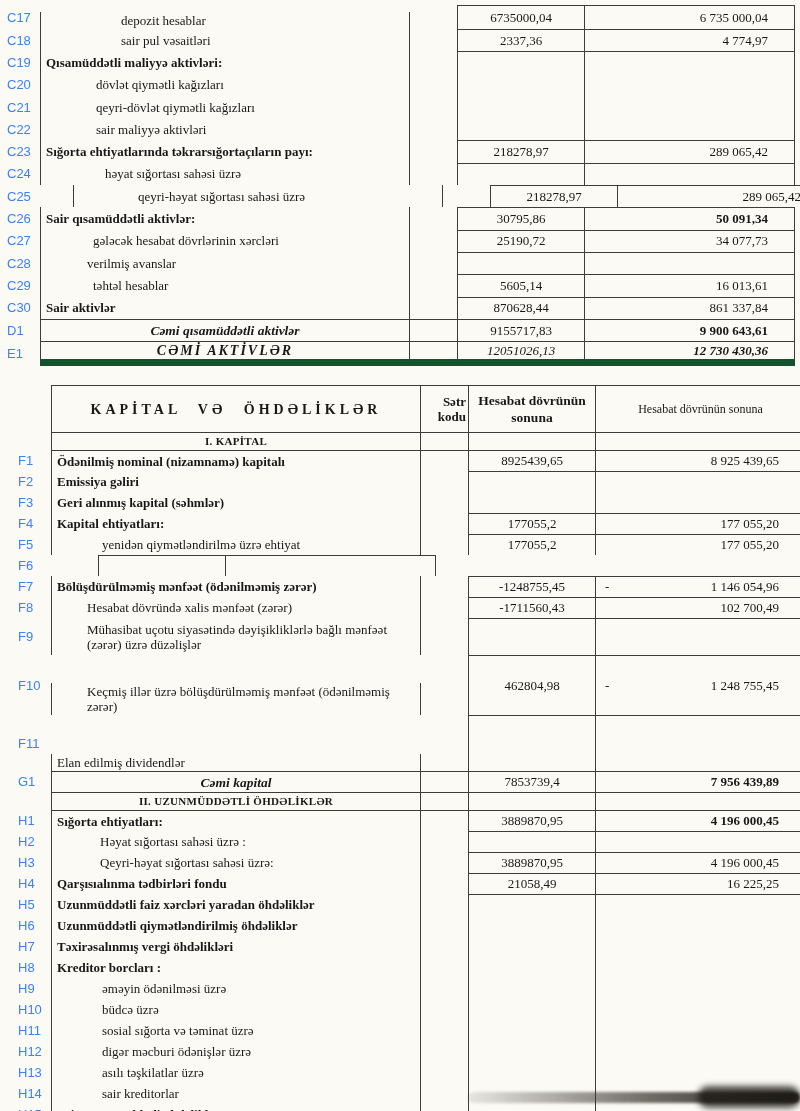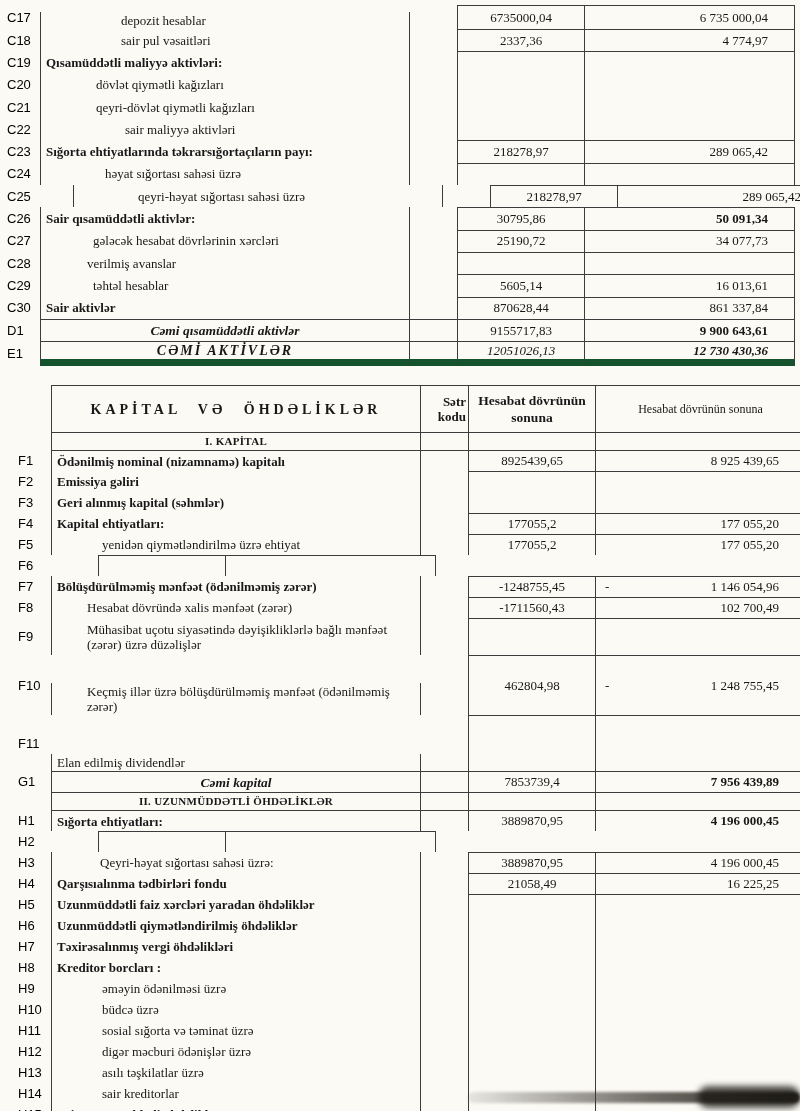--- a/index.html
+++ b/index.html
@@ -1,21 +1,21 @@
 <!DOCTYPE html>
 <html><head>
 <meta charset="utf-8">
 <style>
   *{margin:0;padding:0;box-sizing:border-box;}
   body{background:#d9d8d3;font-family:"Liberation Serif",serif;}
   .sheet{position:relative;width:800px;height:1111px;background:#fbfaf5;color:#181818;overflow:hidden;}
 
   .row{display:flex;align-items:stretch;}
   .cell{flex:none;display:flex;align-items:center;min-width:0;}
-  .code{width:40px;padding-left:7px;font-family:"Liberation Sans",sans-serif;font-size:13px;color:#000000;}
+  .code{width:40px;padding-left:7px;font-family:"Liberation Sans",sans-serif;font-size:13px;color:#3b82f6;}
   .label{width:370px;border-left:1px solid #3c3c3c;border-right:1px solid #3c3c3c;padding:1px 5px;font-size:13px;line-height:15px;}
   .kod{width:48px;border-right:1px solid #3c3c3c;justify-content:center;text-align:right;}
   .v1{width:127px;border-right:1px solid #3c3c3c;justify-content:center;text-align:center;font-size:13px;}
   .v2{width:210px;border-right:1px solid #3c3c3c;justify-content:flex-end;text-align:right;padding-right:26px;font-size:13px;position:relative;}
   .bt{border-top:1px solid #3c3c3c;}
   .bb{border-bottom:7px solid #14532d;font-style:italic;}
 
   .lb-b{font-weight:bold;}
   .lb-tc{font-weight:bold;font-style:italic;justify-content:center;text-align:center;font-size:13.5px;}
   .lb-gc{font-weight:bold;justify-content:center;text-align:center;font-size:14px;letter-spacing:2px;}
@@ -82,21 +82,21 @@
         </div>
         <div class="row">
           <div class="cell code">C21</div>
           <div class="cell label lb-n" style="padding-left: 55px;">qeyri-dövlət qiymətli kağızları</div>
           <div class="cell kod"></div>
           <div class="cell v1"></div>
           <div class="cell v2"></div>
         </div>
         <div class="row">
           <div class="cell code">C22</div>
-          <div class="cell label lb-n" style="padding-left: 84px;">sair maliyyə aktivləri</div>
+          <div class="cell label lb-n" style="padding-left: 55px;">sair maliyyə aktivləri</div>
           <div class="cell kod"></div>
           <div class="cell v1"></div>
           <div class="cell v2"></div>
         </div>
         <div class="row">
           <div class="cell code">C23</div>
           <div class="cell label lb-b">Sığorta ehtiyatlarında təkrarsığortaçıların payı:</div>
           <div class="cell kod"></div>
           <div class="cell v1 bt">218278,97</div>
           <div class="cell v2 bt">
@@ -309,20 +309,21 @@
           <div class="cell code">H1</div>
           <div class="cell label lb-b bt">Sığorta ehtiyatları:</div>
           <div class="cell kod bt"></div>
           <div class="cell v1 bt">3889870,95</div>
           <div class="cell v2 v2b bt">
             <span>4 196 000,45</span>
           </div>
         </div>
         <div class="row">
           <div class="cell code">H2</div>
+          <div class="cell label lb-n" style="padding-left: 48px;">Həyat sığortası sahəsi üzrə :</div>
           <div class="cell kod"></div>
           <div class="cell v1 bt"></div>
           <div class="cell v2 bt"></div>
         </div>
         <div class="row">
           <div class="cell code">H3</div>
           <div class="cell label lb-n" style="padding-left: 48px;">Qeyri-həyat sığortası sahəsi üzrə:</div>
           <div class="cell kod"></div>
           <div class="cell v1 bt">3889870,95</div>
           <div class="cell v2 bt">

